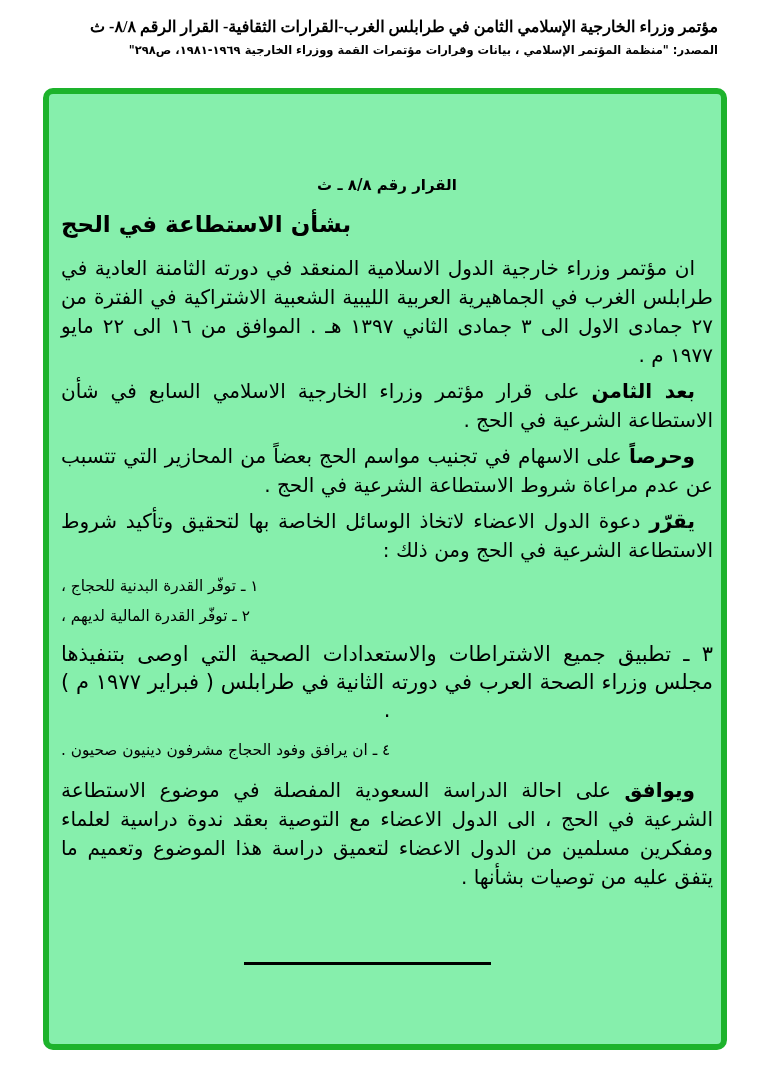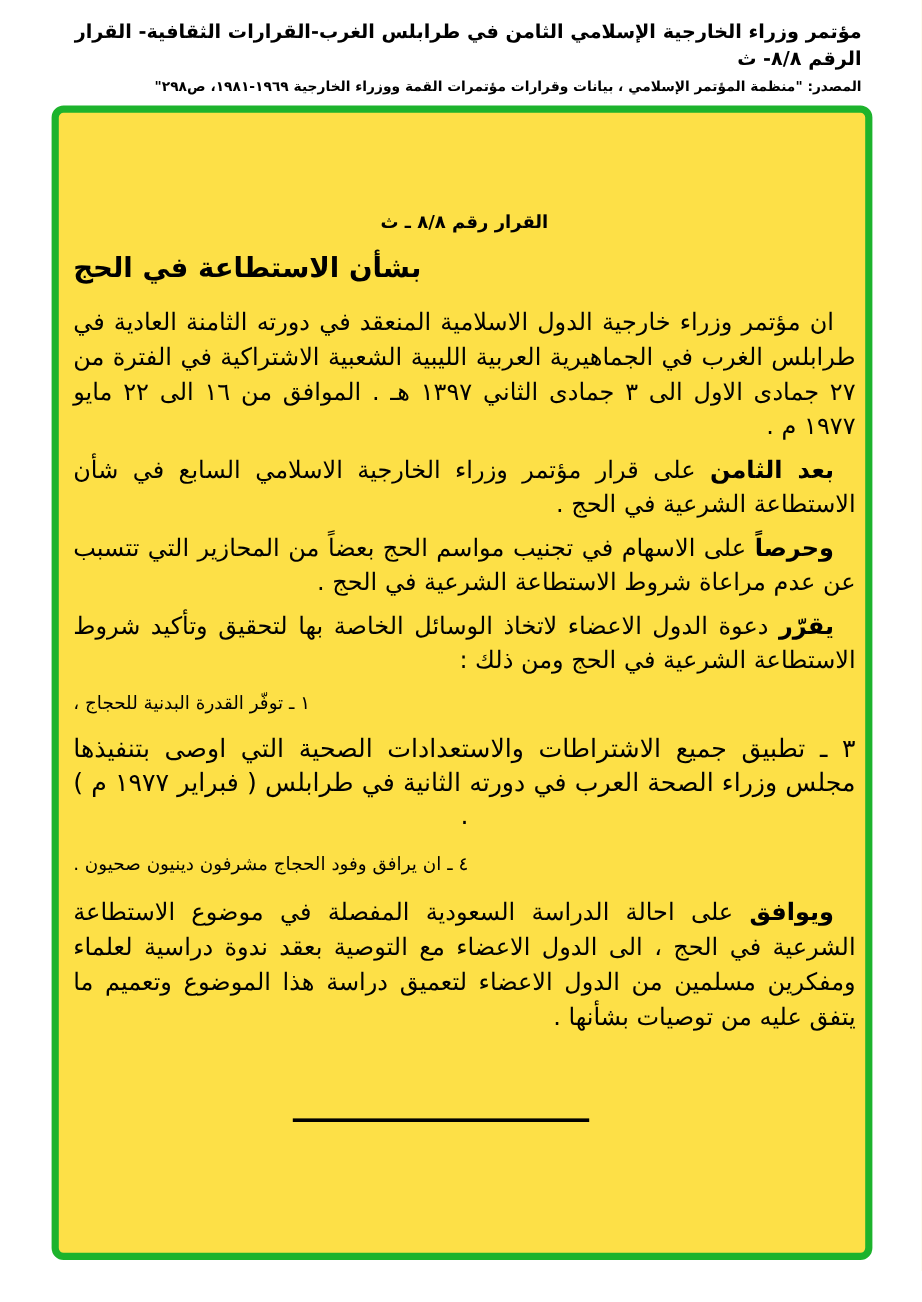--- a/index.html
+++ b/index.html
@@ -18,38 +18,39 @@
     direction: rtl;
   }
   .top-header {
     padding: 16px 50px 0 36px;
     text-align: right;
   }
   .header-title {
     font-size: 16px;
     font-weight: bold;
     line-height: 22px;
+    font-family: Liberation Serif, serif;
   }
   .header-source {
     font-size: 11.5px;
     font-weight: bold;
     margin-top: 5px;
     line-height: 15px;
   }
   .frame {
     position: absolute;
     left: 43px;
     top: 88px;
     width: 684px;
     height: 962px;
     box-sizing: border-box;
     border: 6px solid #1db32c;
     border-radius: 10px;
     padding: 79px 8px 0 12px;
-    background: #fde047;
+    background: #86efac;
   }
   .decision-no {
     text-align: center;
     font-weight: bold;
     font-size: 15px;
     line-height: 24px;
     margin: 0 0 14px 0;
   }
   .subject {
     text-align: left;
@@ -107,20 +108,21 @@
     <p class="para indent">ان مؤتمر وزراء خارجية الدول الاسلامية المنعقد في دورته الثامنة العادية في طرابلس الغرب في الجماهيرية العربية الليبية الشعبية الاشتراكية في الفترة من ٢٧ جمادى الاول الى ٣ جمادى الثاني ١٣٩٧ هـ . الموافق من ١٦ الى ٢٢ مايو ١٩٧٧ م .</p>
 
     <p class="para indent"><span class="lead">بعد الثامن</span><span> على قرار مؤتمر وزراء الخارجية الاسلامي السابع في شأن الاستطاعة الشرعية في الحج .</span></p>
 
     <p class="para indent"><span class="lead">وحرصاً</span><span> على الاسهام في تجنيب مواسم الحج بعضاً من المحازير التي تتسبب عن عدم مراعاة شروط الاستطاعة الشرعية في الحج .</span></p>
 
     <p class="para indent"><span class="lead">يقرّر</span><span> دعوة الدول الاعضاء لاتخاذ الوسائل الخاصة بها لتحقيق وتأكيد شروط الاستطاعة الشرعية في الحج ومن ذلك :</span></p>
 
     <div>
       <div class="item">١ ـ توفّر القدرة البدنية للحجاج ،</div>
+      <div class="item">٢ ـ توفّر القدرة المالية لديهم ،</div>
       <div class="item-wide">٣ ـ تطبيق جميع الاشتراطات والاستعدادات الصحية التي اوصى بتنفيذها مجلس وزراء الصحة العرب في دورته الثانية في طرابلس ( فبراير ١٩٧٧ م ) .</div>
       <div class="item item-last">٤ ـ ان يرافق وفود الحجاج مشرفون دينيون صحيون .</div>
     </div>
 
     <p class="para indent closing"><span class="lead">ويوافق</span><span> على احالة الدراسة السعودية المفصلة في موضوع الاستطاعة الشرعية في الحج ، الى الدول الاعضاء مع التوصية بعقد ندوة دراسية لعلماء ومفكرين مسلمين من الدول الاعضاء لتعميق دراسة هذا الموضوع وتعميم ما يتفق عليه من توصيات بشأنها .</span></p>
 
     <div class="end-rule"></div>
 
   </div>
 </div>

